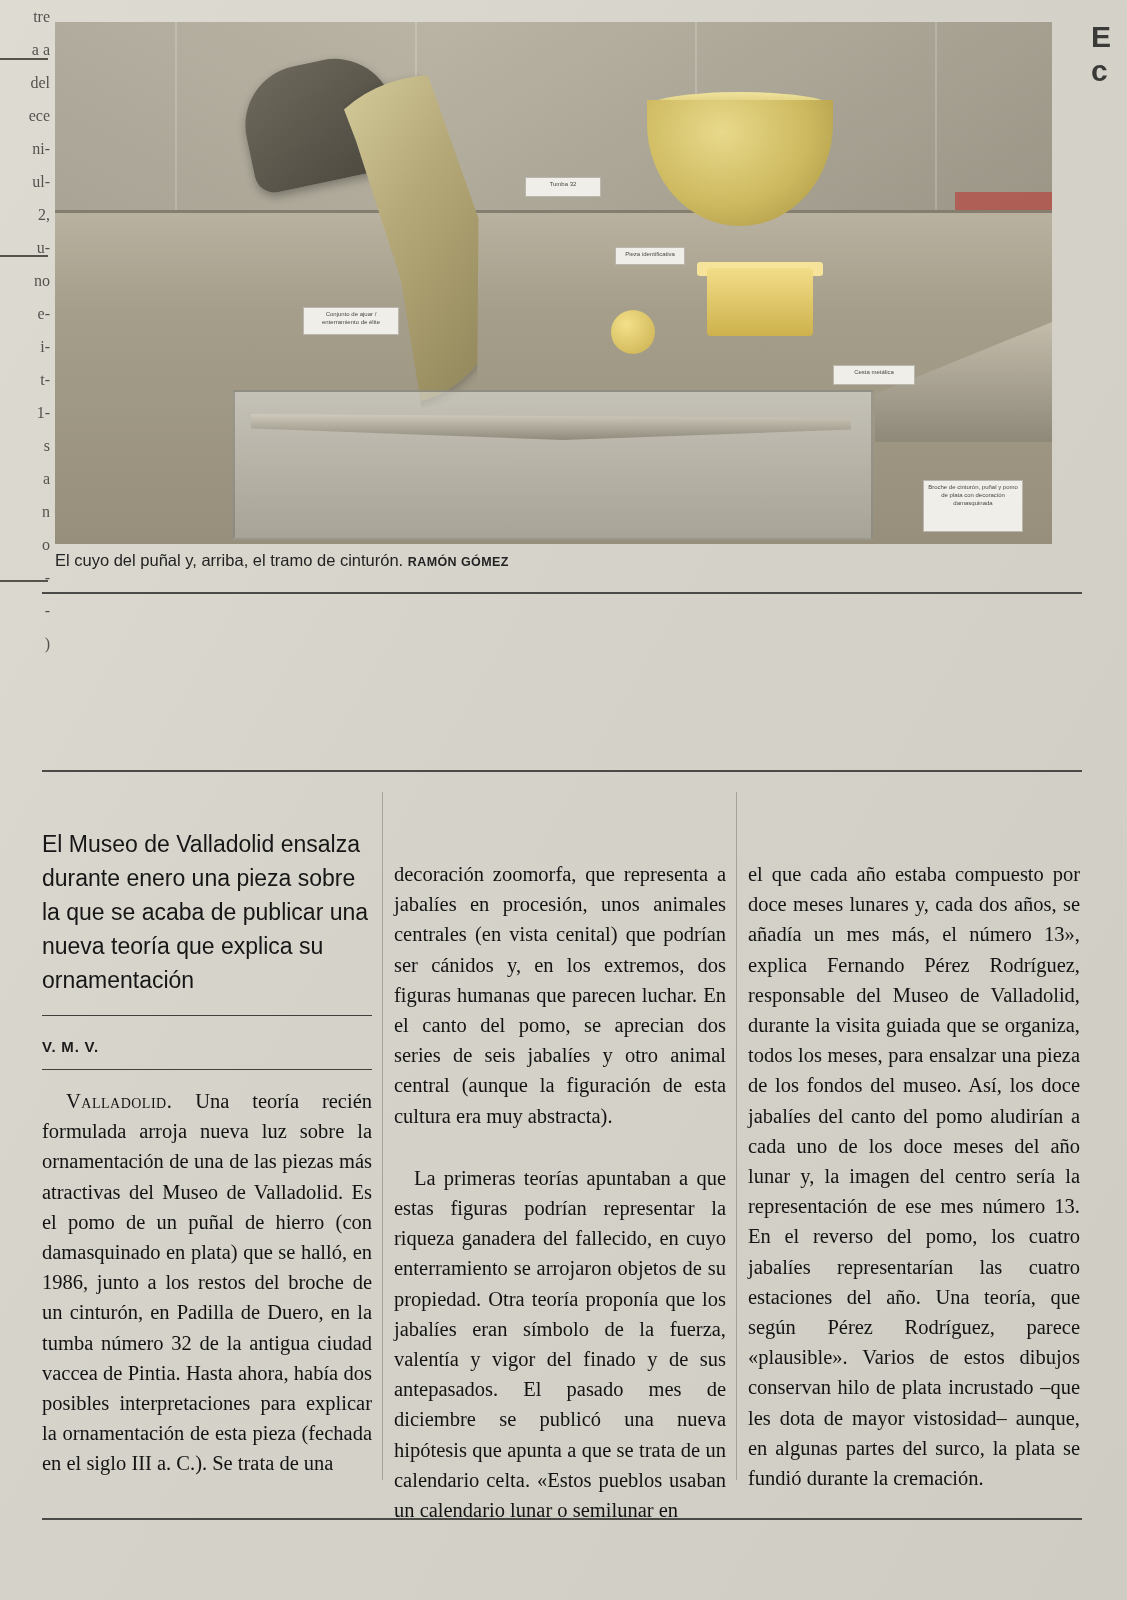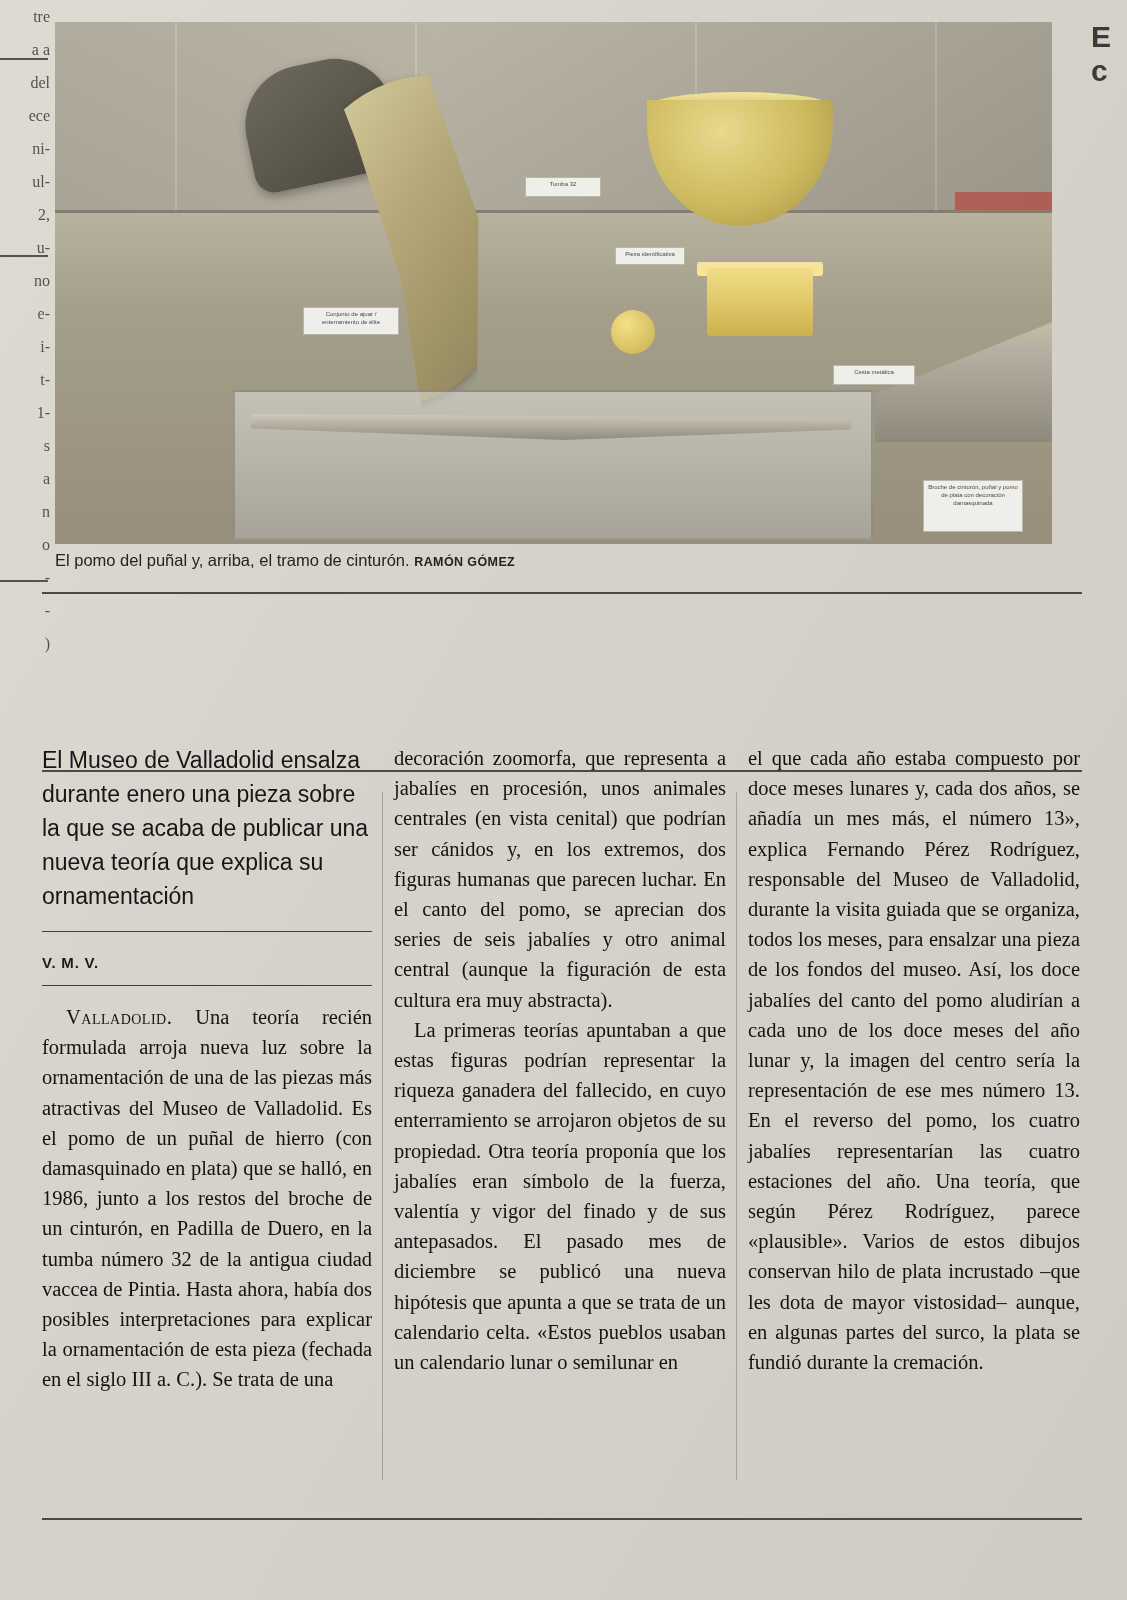--- a/index.html
+++ b/index.html
@@ -259,21 +259,21 @@
     font-weight: bold;
     font-size: 46px;
     line-height: 56px;
     letter-spacing: -1.2px;
     color: #131313;
   }
 
   
   .col {
     position: absolute;
-    top: 743px;
+    top: 827px;
     width: 318px;
   }
   .col1 { left: 42px; width: 330px; }
   .col2 { left: 394px; width: 332px; }
   .col3 { left: 748px; width: 332px; }
 
   .lede {
     font-family: "Liberation Sans", sans-serif;
     font-size: 23px;
     line-height: 34px;
@@ -303,21 +303,21 @@
     text-align: justify;
     margin: 0;
     color: #131313;
   }
   .body + .body { text-indent: 20px; }
   .dateline {
     font-variant: small-caps;
     letter-spacing: .5px;
     margin-left: 24px;
   }
-  .col2 .body, .col3 .body { text-align: justify; }
+  .col2 .body, .col3 .body { text-align: justify; margin-top: 32px; }
   .col-pad-top { padding-top: 16px; }
 
   .col-sep {
     position: absolute;
     top: 792px;
     width: 1px;
     height: 688px;
     background: #a6a29a;
   }
 
@@ -401,21 +401,21 @@
     <div class="belt-strip"></div>
 
     <div class="label" style="left:470px; top:155px; width:76px; height:20px;">Tumba 32</div>
     <div class="label" style="left:560px; top:225px; width:70px; height:18px;">Pieza identificativa</div>
     <div class="label" style="left:248px; top:285px; width:96px; height:28px;">Conjunto de ajuar / enterramiento de élite</div>
     <div class="label" style="left:778px; top:343px; width:82px; height:20px;">Cesta metálica</div>
     <div class="label" style="left:868px; top:458px; width:100px; height:52px;">Broche de cinturón, puñal y pomo de plata con decoración damasquinada</div>
   </div>
 
   <div class="caption">
-    <span>El pomo del puñal y, arriba, el tramo de cinturón.</span>
+    <span>El cuyo del puñal y, arriba, el tramo de cinturón.</span>
     <span class="credit">Ramón Gómez</span>
   </div>
 
   <div class="rule" style="left:42px; top:592px; width:1040px; height:2px;"></div>
 
   <h1 class="headline">
     <br>
   </h1>
 
   <div class="rule" style="left:42px; top:770px; width:1040px; height:2px;"></div>

